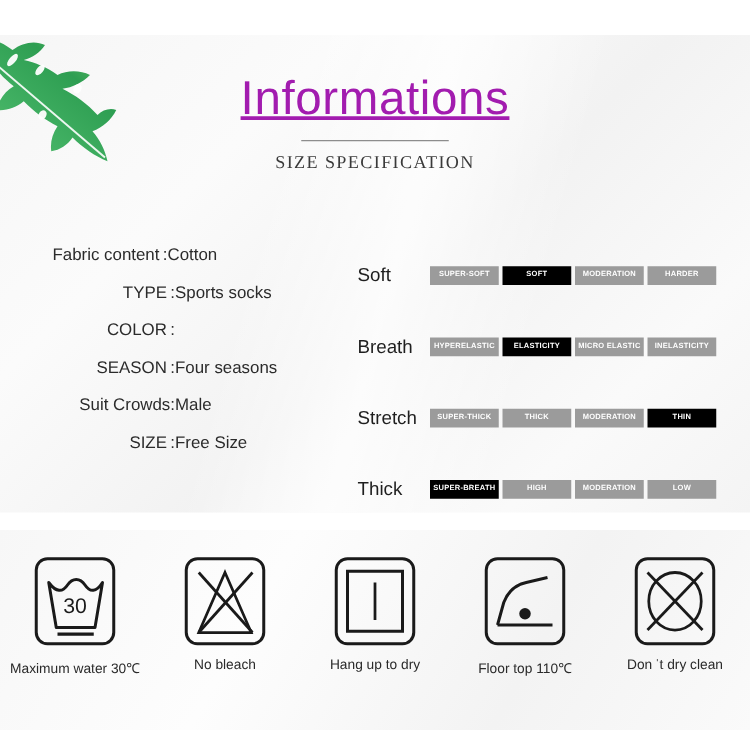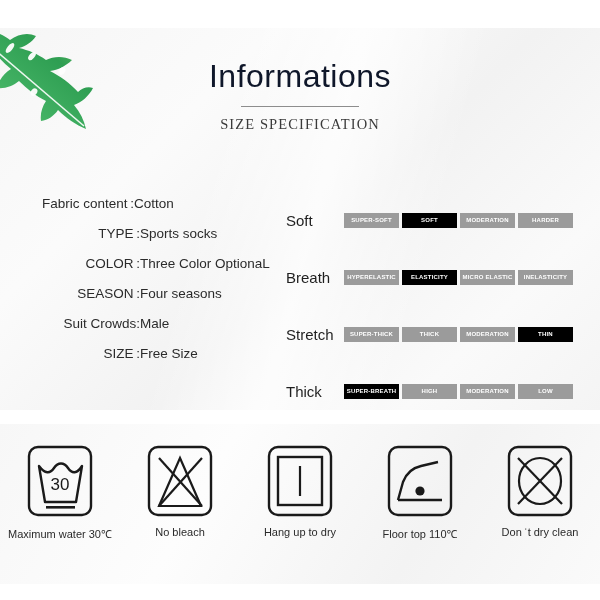--- a/index.html
+++ b/index.html
@@ -25,22 +25,22 @@
     position:absolute;left:0;top:424px;width:600px;height:160px;
     background:linear-gradient(120deg,#f7f7f7 0%,#fdfdfd 35%,#f3f3f3 70%,#fafafa 100%);
   }
 
   
   .leaf{position:absolute;left:-8px;top:26px;width:105px;height:108px;z-index:3;}
 
   
   .heading{position:absolute;left:0;top:60px;width:600px;text-align:center;z-index:4;}
   .title{
-    font-size:32px;color:#0f172a;letter-spacing:.5px;line-height:1;
-    font-weight:400;font-family:"Liberation Sans", sans-serif;
+    font-size:38px;color:#a21caf;letter-spacing:.5px;line-height:1;
+    font-weight:400;font-family:"Liberation Sans", sans-serif;text-decoration:underline;
   }
   .title-rule{width:118px;height:1px;background:#8d8d8d;margin:14px auto 9px auto;}
   .subtitle{
     font-family:"Liberation Serif", serif;font-size:14.5px;color:#3a3a3a;
     letter-spacing:1.1px;
   }
 
   
   .spec-list{position:absolute;left:22px;top:196px;width:250px;z-index:4;}
   .spec-row{display:flex;align-items:baseline;height:30px;text-align:right;}
@@ -116,21 +116,20 @@
     <div class="spec-row r0">
       <span class="spec-label">Fabric content :</span>
       <span class="spec-value">Cotton</span>
     </div>
     <div class="spec-row r1">
       <span class="spec-label">TYPE :</span>
       <span class="spec-value">Sports socks</span>
     </div>
     <div class="spec-row r2">
       <span class="spec-label">COLOR :</span>
-      <span class="spec-value">Three Color OptionaL</span>
     </div>
     <div class="spec-row r3">
       <span class="spec-label">SEASON :</span>
       <span class="spec-value">Four seasons</span>
     </div>
     <div class="spec-row r4">
       <span class="spec-label">Suit Crowds:</span>
       <span class="spec-value">Male</span>
     </div>
     <div class="spec-row r5">

